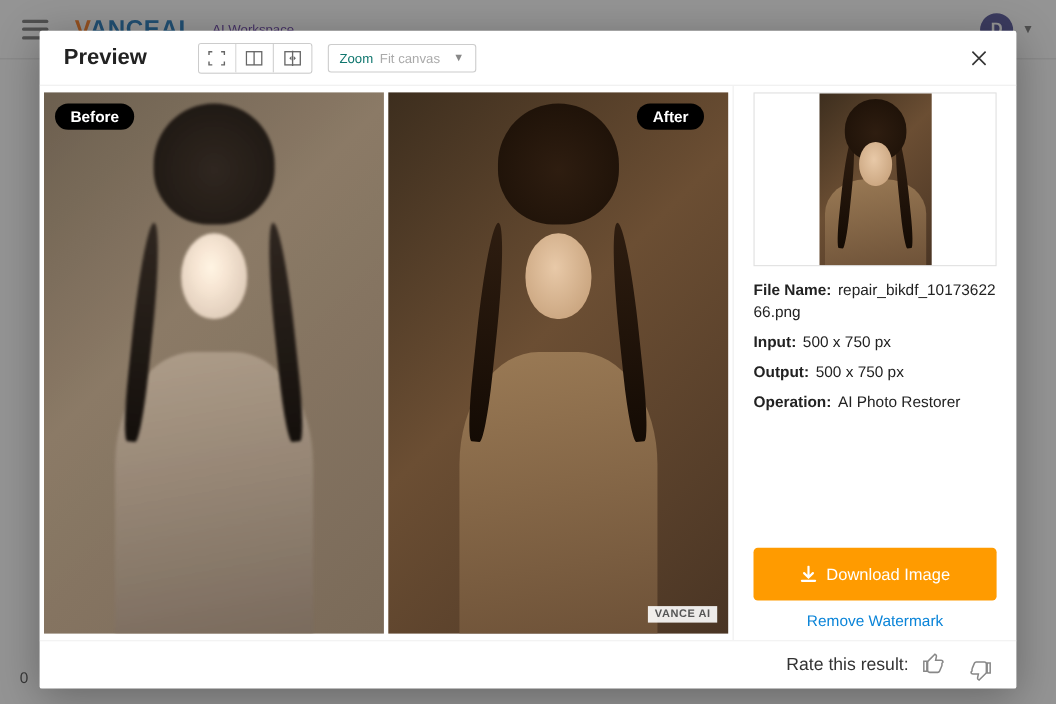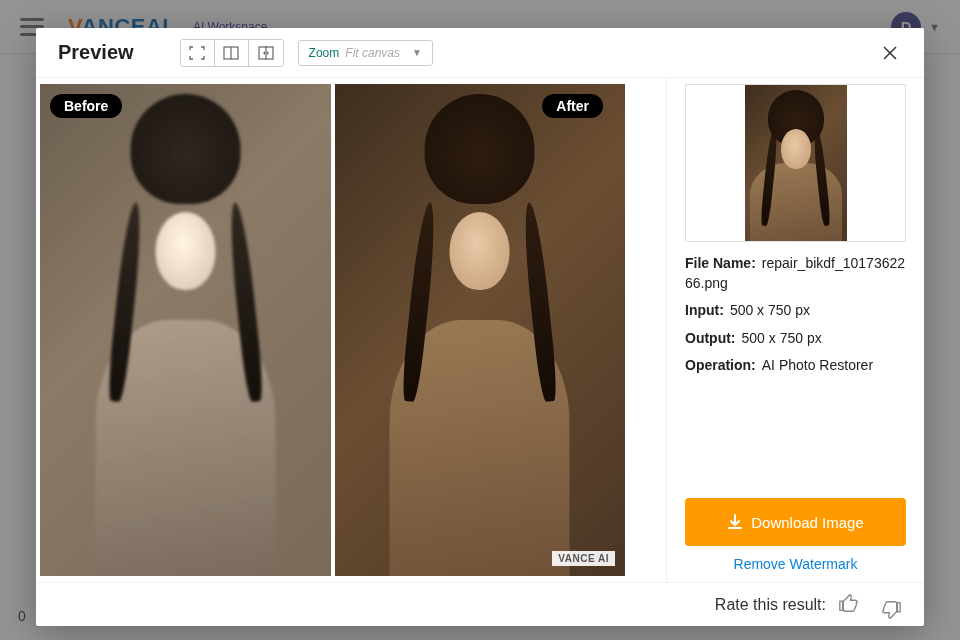--- a/index.html
+++ b/index.html
@@ -28,27 +28,27 @@
     .modal-header { height: 50px; display: flex; align-items: center; padding: 0 22px; border-bottom: 1px solid #eee; }
     .modal-title { font-size: 20px; font-weight: 600; color: #222; margin-right: 46px; }
     
     .view-toggle { display: flex; border: 1px solid #ccc; border-radius: 3px; overflow: hidden; margin-right: 14px; }
     .view-btn { width: 34px; height: 26px; display: flex; align-items: center; justify-content: center; border-right: 1px solid #ccc; background: #fff; cursor: pointer; }
     .view-btn:last-child { border-right: none; }
     .view-btn svg { width: 16px; height: 14px; }
     
     .zoom-select { height: 26px; border: 1px solid #ccc; border-radius: 3px; display: flex; align-items: center; padding: 0 10px; font-size: 12px; color: #555; cursor: pointer; }
     .zoom-label { color: #0f766e; margin-right: 6px; }
-    .zoom-value { color: #aaa; margin-right: 12px; font-style: italic; }
+    .zoom-value { color: #aaa; margin-right: 12px; }
     .zoom-caret { color: #888; font-size: 10px; }
     
     .close-btn { margin-left: auto; width: 24px; height: 24px; display: flex; align-items: center; justify-content: center; cursor: pointer; color: #333; }
     .close-btn svg { width: 16px; height: 16px; }
     
-    .modal-body { flex: 1; display: flex; overflow: hidden; gap: 37px; }
+    .modal-body { flex: 1; display: flex; overflow: hidden; }
     
     .compare-pane { flex: 1; display: flex; gap: 4px; padding: 6px 4px 6px 4px; background: #fff; min-width: 0; }
     .img-wrap { flex: 1; position: relative; background: #5a4632; overflow: hidden; }
     .img-before { background: linear-gradient(135deg, #6b5a44 0%, #8a7358 40%, #7a644c 100%); filter: blur(0px) saturate(0.7) brightness(1.05); }
     .img-after { background: linear-gradient(135deg, #3d2e1e 0%, #6b4e33 45%, #4a3524 100%); }
     .portrait { position: absolute; left: 50%; top: 0; transform: translateX(-50%); width: 85%; height: 100%; }
     .head { position: absolute; left: 50%; top: 26%; transform: translateX(-50%); width: 60px; height: 78px; background: radial-gradient(ellipse at 45% 40%, #e8c9a8 0%, #c9a47e 80%); border-radius: 50% 50% 48% 48%; }
     .hair-top { position: absolute; left: 50%; top: 2%; transform: translateX(-50%); width: 110px; height: 110px; background: radial-gradient(circle at 50% 55%, #2e1d10 0%, #1a0f06 100%); border-radius: 50% 50% 45% 45%; }
     .hair-strand-l { position: absolute; left: 22%; top: 24%; width: 18px; height: 200px; background: linear-gradient(180deg, #2e1d10, #140b04); border-radius: 50% 50% 30% 30%; transform: rotate(6deg); }
     .hair-strand-r { position: absolute; right: 22%; top: 24%; width: 18px; height: 200px; background: linear-gradient(180deg, #2e1d10, #140b04); border-radius: 50% 50% 30% 30%; transform: rotate(-6deg); }

